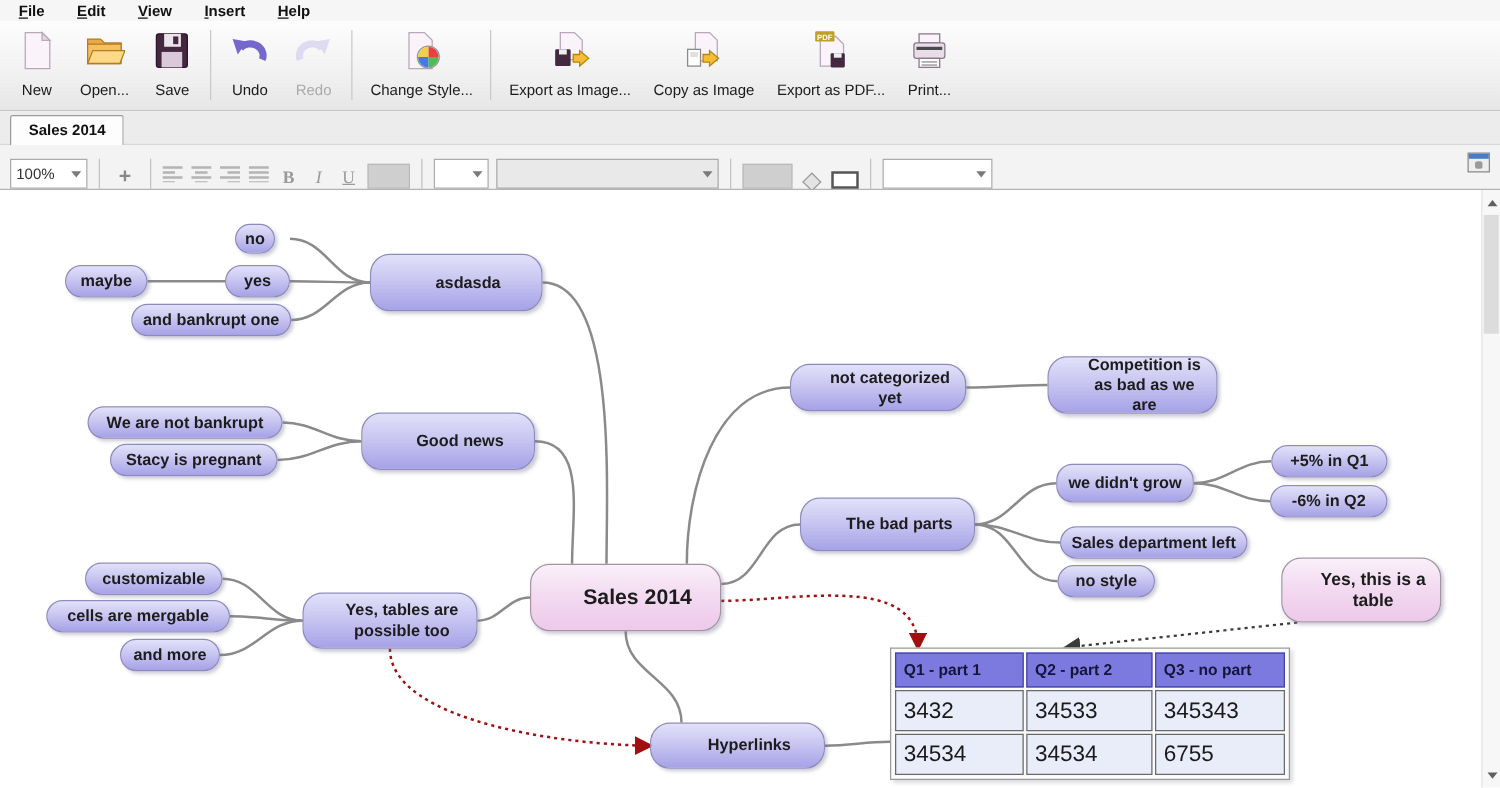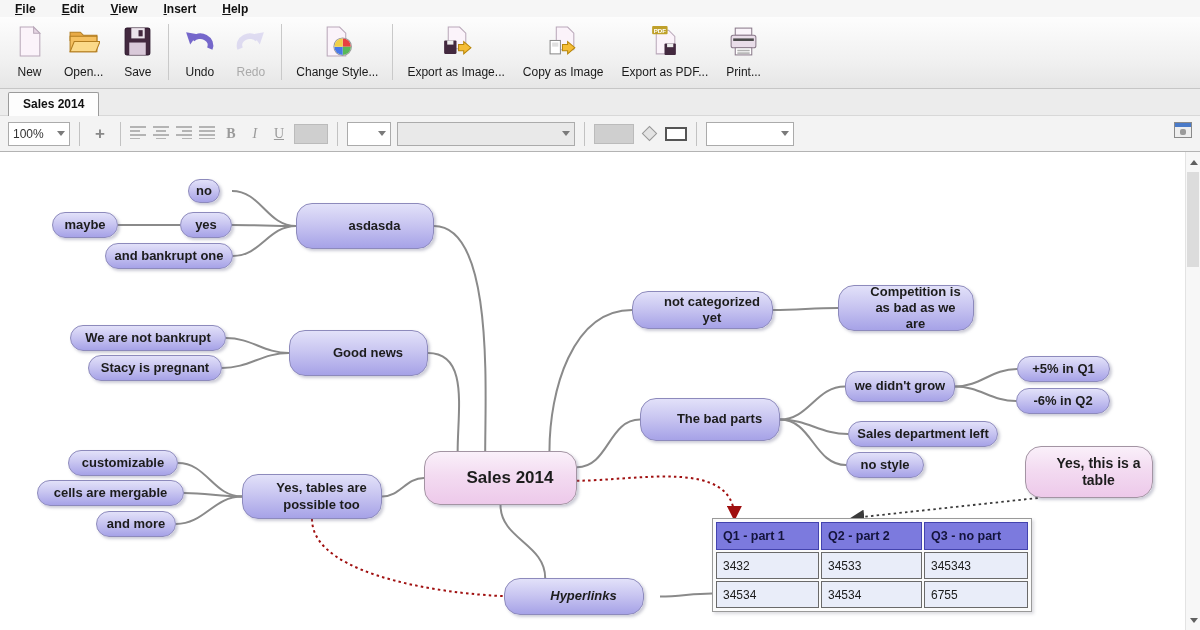--- a/index.html
+++ b/index.html
@@ -25,21 +25,21 @@
 
   
   .tab-strip { height:27px; background:#ececec; display:flex; align-items:flex-end; padding-left:8px;
                border-bottom:1px solid #d8d8d8; }
   .tab { background:#fdfdfd; border:1px solid #9b9b9b; border-bottom:none;
          border-radius:2px 2px 0 0; padding:4px 14px 5px 14px; font-size:12px; font-weight:700;
          position:relative; top:1px; }
 
   
   .format-bar { height:36px; background:#f3f3f3; border-bottom:1px solid #b3b3b3;
-                display:flex; align-items:center; padding:0 8px; gap:6px; position:relative; }
+                display:flex; align-items:flex-end; padding:0 8px; gap:6px; position:relative; }
   .fb-sep { width:1px; height:24px; background:#c2c2c2; margin:0 3px; }
   .select-box { border:1px solid #ababab; background:#fff; height:24px; display:flex;
                 align-items:center; justify-content:space-between; font-size:12px; color:#333;
                 padding:0 4px; }
   .select-box.gray { background:#e9e9e9; }
   .dd-arrow { width:0; height:0; border-left:4px solid transparent; border-right:4px solid transparent;
               border-top:5px solid #7a7a7a; margin-left:5px; }
   .plus-btn { font-size:17px; color:#888; background:none; border:none; padding:0 6px; font-weight:700; }
   .fmt-letter { font-size:14px; color:#9a9a9a; width:18px; text-align:center; font-family:"Liberation Serif",serif; }
   .fmt-letter.b { font-weight:700; }
@@ -66,21 +66,21 @@
   .mm-node.big { border-radius:16px;padding-left:27px; }
   .mm-node.pink { background:linear-gradient(180deg,#faf0fa 0%,#f3dbf1 45%,#edc9ea 100%);
                   border-color:#a394a3; font-weight:700; }
 
   
   .mm-table-wrap { position:absolute; border:1px solid #9a9a9a; background:#fbfbfb; padding:1px;
                    box-shadow:2px 2px 3px rgba(120,120,140,.25); }
   .mm-table { border-collapse:separate; border-spacing:2px; }
   .mm-table th { background:#7c7ade; border:1px solid #4343ae; color:#14143c; font-weight:600;
                  font-size:12.5px; text-align:left; padding:5px 6px; height:28px; }
-  .mm-table td { background:#e9edf9; border:1px solid #6a6a6a; color:#1a1a1a; font-size:12px;
+  .mm-table td { background:#e9edf9; border:1px solid #6a6a6a; color:#1a1a1a; font-size:18px;
                  text-align:left; padding:5px 6px; height:27px; }
 
   
   .vscroll { position:absolute; right:0; top:152px; width:15px; height:478px; background:#f7f7f7;
              border-left:1px solid #e3e3e3; }
   .vs-arrow { position:absolute; left:0; width:15px; height:16px; display:flex; align-items:center; justify-content:center; }
   .vs-arrow.up { top:2px; }
   .vs-arrow.down { bottom:2px; }
   .tri-up { width:0; height:0; border-left:4px solid transparent; border-right:4px solid transparent;
             border-bottom:5px solid #606060; }
@@ -322,21 +322,21 @@
     <div class="mm-node purple" style="left: 845px; top: 219px; width: 110px; height: 31px;">we didn't grow</div>
     <div class="mm-node purple" style="left: 1017px; top: 204px; width: 93px; height: 26px;">+5% in Q1</div>
     <div class="mm-node purple" style="left: 1016px; top: 236px; width: 94px; height: 26px;">-6% in Q2</div>
     <div class="mm-node purple" style="left: 848px; top: 269px; width: 150px; height: 26px;">Sales department left</div>
     <div class="mm-node purple" style="left: 846px; top: 300px; width: 78px; height: 26px;">no style</div>
     <div class="mm-node purple" style="left: 68px; top: 298px; width: 110px; height: 26px;">customizable</div>
     <div class="mm-node purple" style="left: 37px; top: 328px; width: 147px; height: 26px;">cells are mergable</div>
     <div class="mm-node purple" style="left: 96px; top: 359px; width: 80px; height: 26px;">and more</div>
     <div class="mm-node purple big" style="left: 242px; top: 322px; width: 140px; height: 45px;">Yes, tables are possible too</div>
     <div class="mm-node pink big" style="left: 424px; top: 299px; width: 153px; height: 54px; font-size: 17px;">Sales 2014</div>
-    <div class="mm-node purple big" style="left: 504px; top: 426px; width: 140px; height: 37px; font-style: italic;">Hyperlinks</div>
+    <div class="mm-node purple big" style="left: 520px; top: 426px; width: 140px; height: 37px;">Hyperlinks</div>
     <div class="mm-node pink big" style="left: 1025px; top: 294px; width: 128px; height: 52px; font-size: 14px;">Yes, this is a table</div>
     <div class="mm-table-wrap" style="left: 712px; top: 366px; width: 320px;">
       <table class="mm-table">
         <tbody>
           <tr>
             <th style="width:103px">Q1 - part 1</th>
             <th style="width:101px">Q2 - part 2</th>
             <th style="width:104px">Q3 - no part</th>
           </tr>
           <tr>

